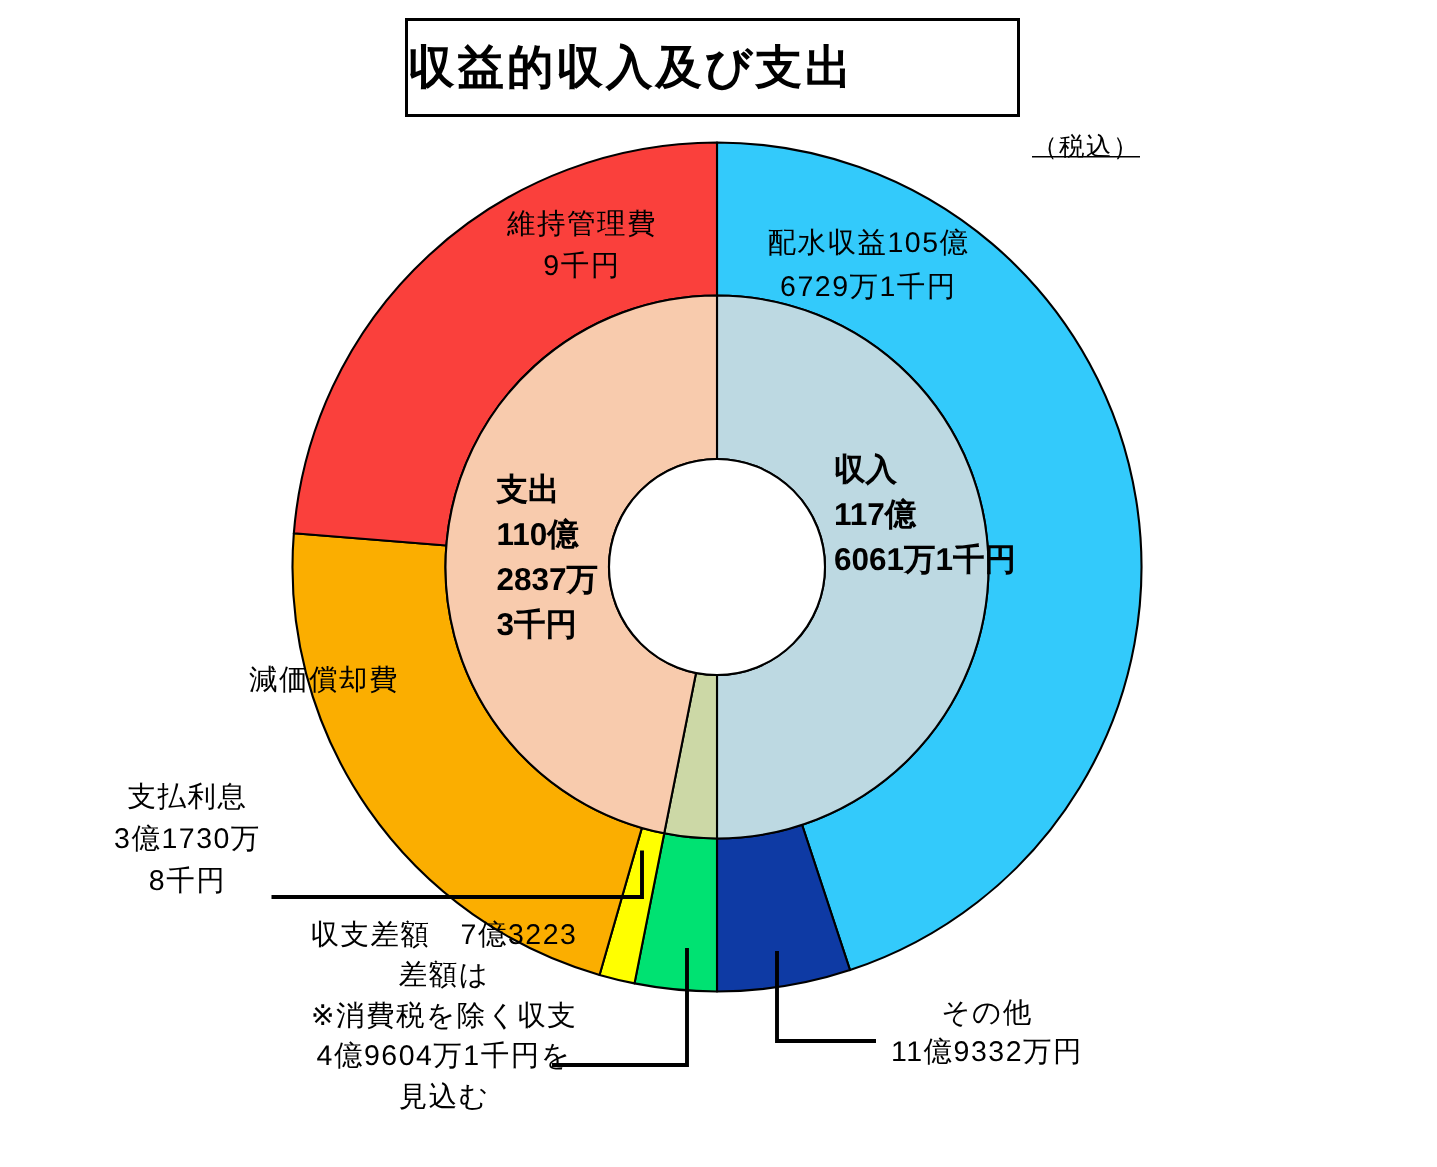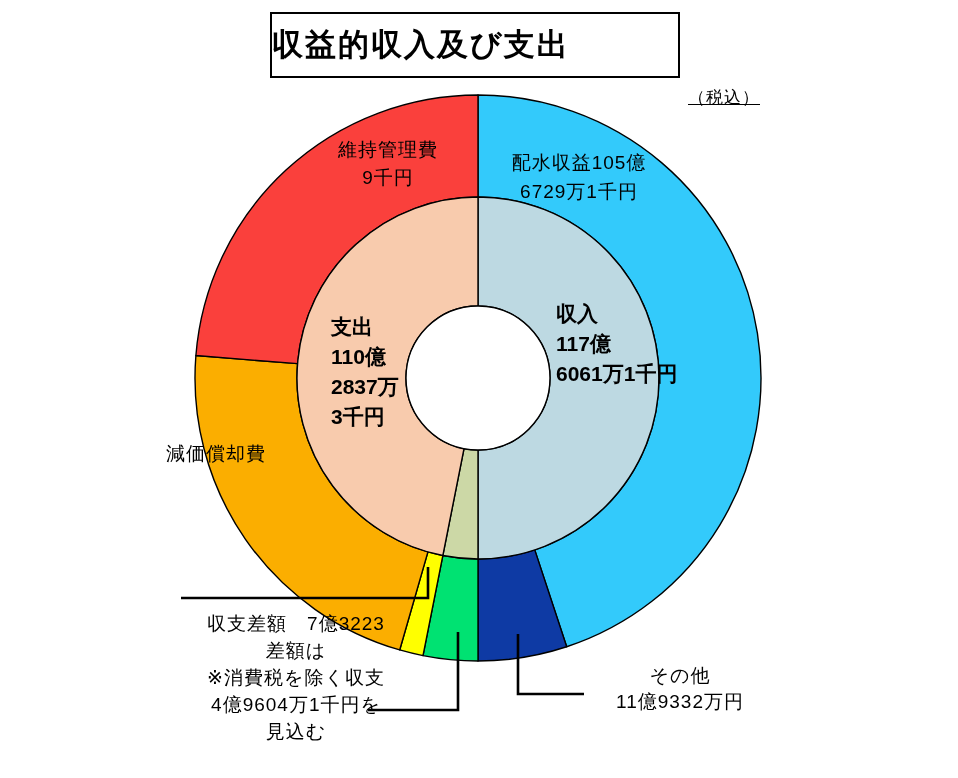--- a/index.html
+++ b/index.html
@@ -19,21 +19,21 @@
   .lbl { position:absolute; z-index:2; font-size:19px; line-height:27px; text-align:center; white-space:nowrap; letter-spacing:1px; }
   .lbl .ln { display:block; }
   .lbl.bold { font-weight:bold; font-size:21px; line-height:30px; text-align:left; letter-spacing:0; }
   #lbl-ijikanrihi { left:388px; top:136px; transform:translateX(-50%); line-height:28px; }
   #lbl-haisui     { left:579px; top:148px; transform:translateX(-50%); line-height:29px; }
   #lbl-shunyu     { left:556px; top:299px; }
   #lbl-shishutsu  { left:331px; top:312px; }
   #lbl-genka      { left:166px; top:440px; text-align:right; line-height:28px; }
   #lbl-shiharai   { left:125px; top:518px; transform:translateX(-50%); line-height:28px; }
   #lbl-shushi     { left:296px; top:610px; transform:translateX(-50%); line-height:27px; }
-  #lbl-sonota     { left:658px; top:663px; transform:translateX(-50%); line-height:26px;margin-left:22px; }
+  #lbl-sonota     { left:658px; top:663px; transform:translateX(-50%); line-height:26px; }
 </style>
 </head>
 <body>
 
 <div id="stage">
 
   <svg id="donut-svg" width="958" height="778" viewBox="0 0 958 778">
       <path d="M478.00,95.00 A283,283 0 0 1 566.69,646.74 L534.73,549.88 A181,181 0 0 0 478.00,197.00 Z" fill="#33CAFB" stroke="#000" stroke-width="1.4" stroke-linejoin="round"></path>
       <path d="M566.69,646.74 A283,283 0 0 1 478.00,661.00 L478.00,559.00 A181,181 0 0 0 534.73,549.88 Z" fill="#0E3AA4" stroke="#000" stroke-width="1.4" stroke-linejoin="round"></path>
       <path d="M478.00,661.00 A283,283 0 0 1 423.00,655.60 L442.82,555.55 A181,181 0 0 0 478.00,559.00 Z" fill="#00E272" stroke="#000" stroke-width="1.4" stroke-linejoin="round"></path>
@@ -75,20 +75,25 @@
     <span class="ln">支出</span>
     <span class="ln">110億</span>
     <span class="ln">2837万</span>
     <span class="ln">3千円</span>
   </div>
 
   <div class="lbl" id="lbl-genka">
     <span class="ln">減価償却費</span>
   </div>
 
+  <div class="lbl" id="lbl-shiharai">
+    <span class="ln">支払利息</span>
+    <span class="ln">3億1730万</span>
+    <span class="ln">8千円</span>
+  </div>
 
   <div class="lbl" id="lbl-shushi">
     <span class="ln">収支差額　7億3223</span>
     <span class="ln">差額は</span>
     <span class="ln">※消費税を除く収支</span>
     <span class="ln">4億9604万1千円を</span>
     <span class="ln">見込む</span>
   </div>
 
   <div class="lbl" id="lbl-sonota">

